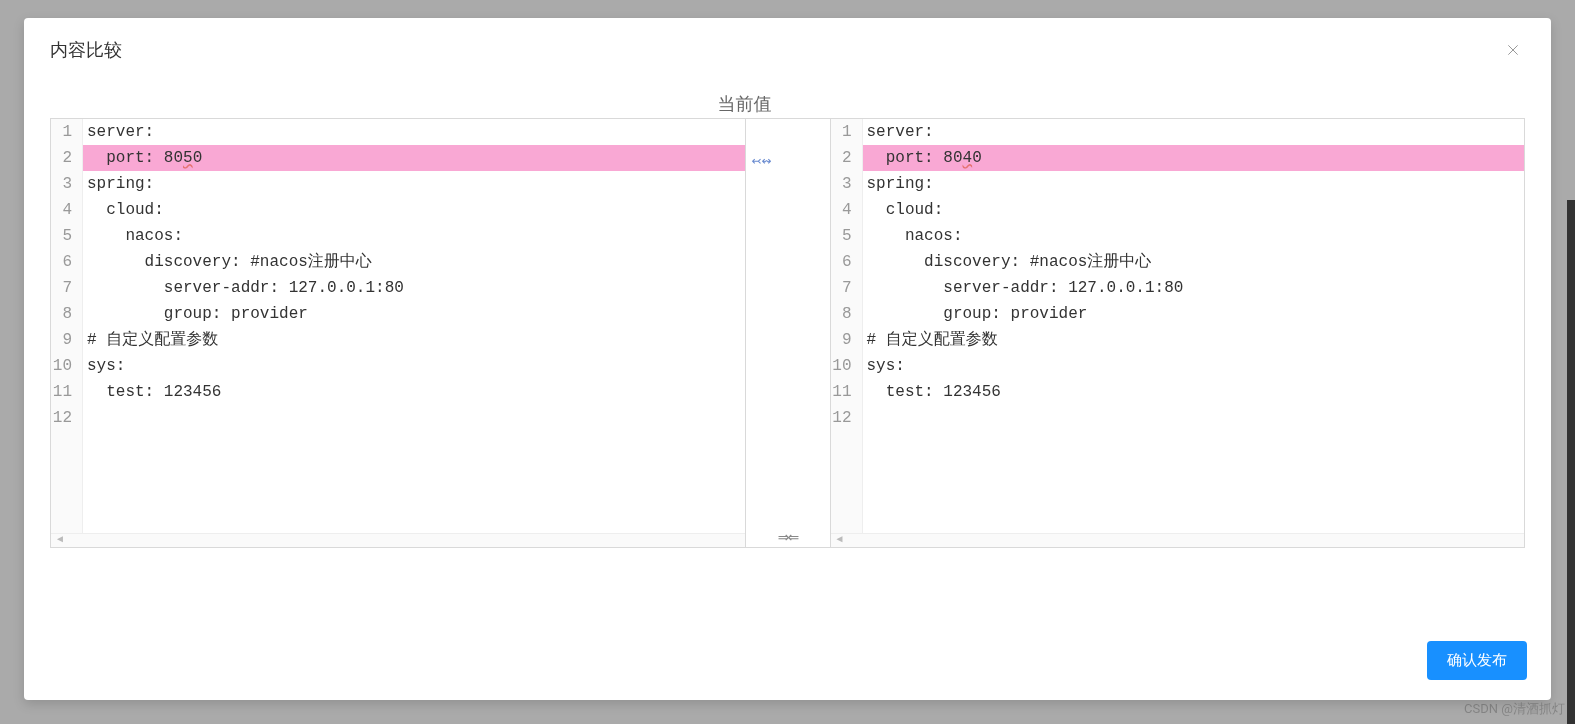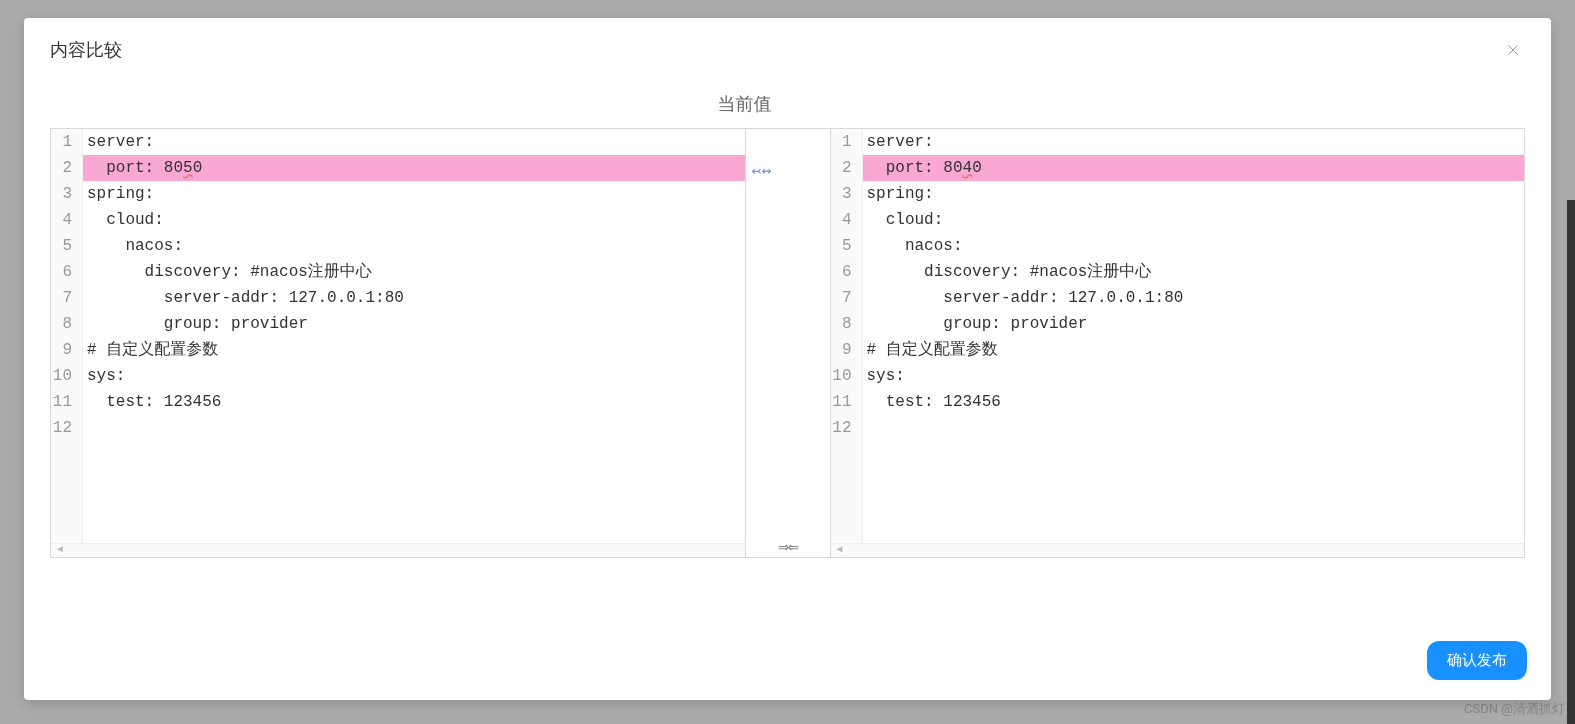--- a/index.html
+++ b/index.html
@@ -59,21 +59,21 @@
       height: 16px;
     }
     .modal-body {
       flex: 1;
       padding: 20px 26px 10px 26px;
       display: flex;
       flex-direction: column;
     }
     .diff-titles {
       display: flex;
-      margin-bottom: 12px;
+      margin-bottom: 2px;
     }
     .diff-title {
       flex: 1;
       text-align: center;
       color: #666;
       font-size: 18px;
     }
     .diff-container {
       display: flex;
       border: 1px solid #d9d9d9;
@@ -173,21 +173,21 @@
     }
     .modal-footer {
       padding: 14px 24px 20px 24px;
       display: flex;
       justify-content: flex-end;
     }
     .confirm-btn {
       background: #1890ff;
       color: #fff;
       border: none;
-      border-radius: 12px;
+      border-radius: 4px;
       padding: 10px 20px;
       font-size: 15px;
       cursor: pointer;
     }
     .watermark {
       position: absolute;
       right: 10px;
       bottom: 6px;
       color: rgba(0,0,0,0.22);
       font-size: 13px;

